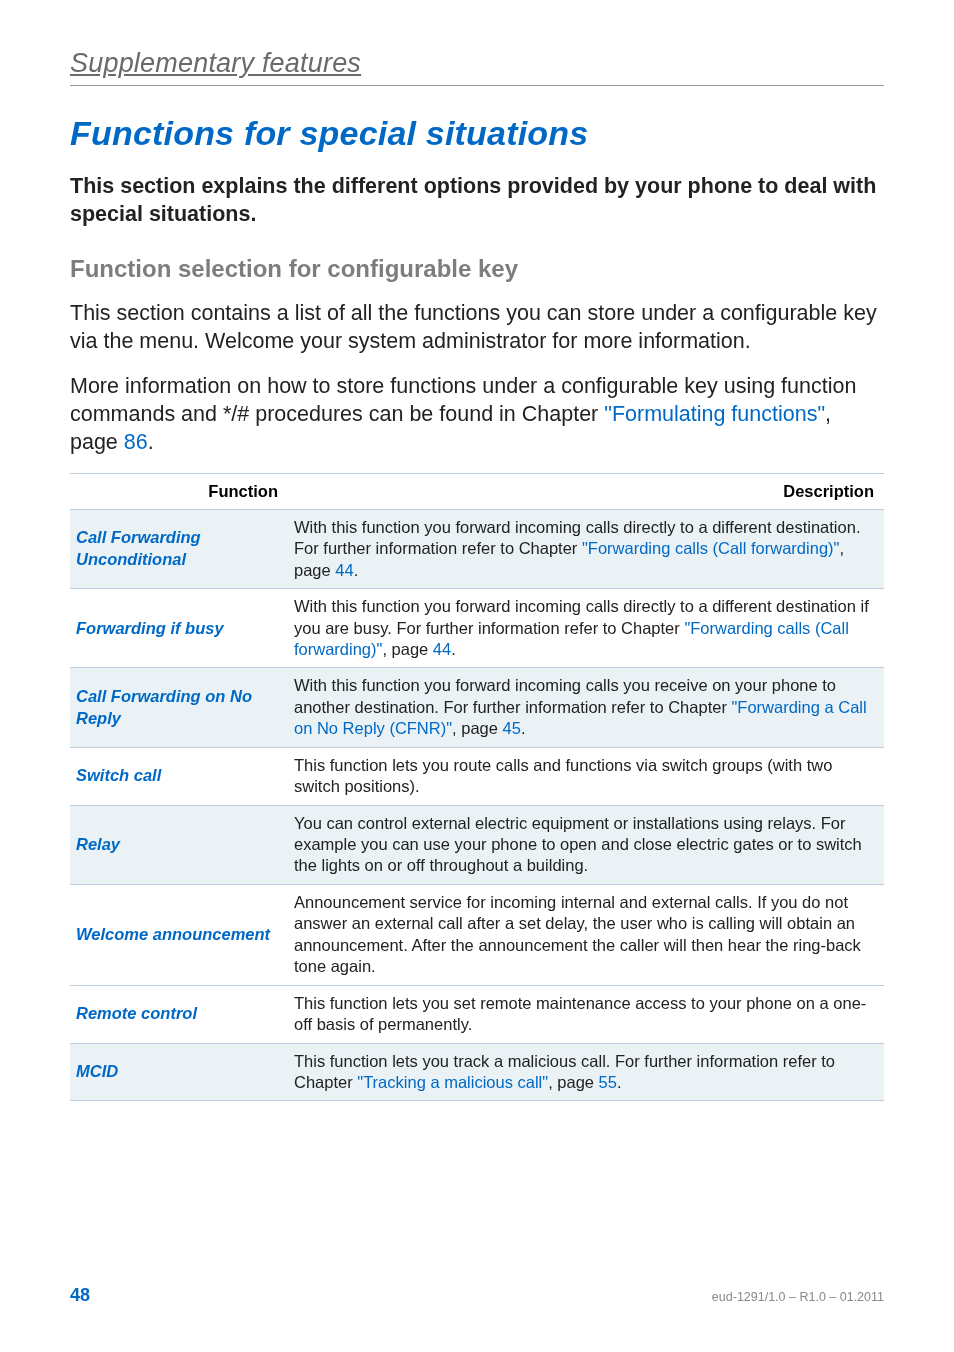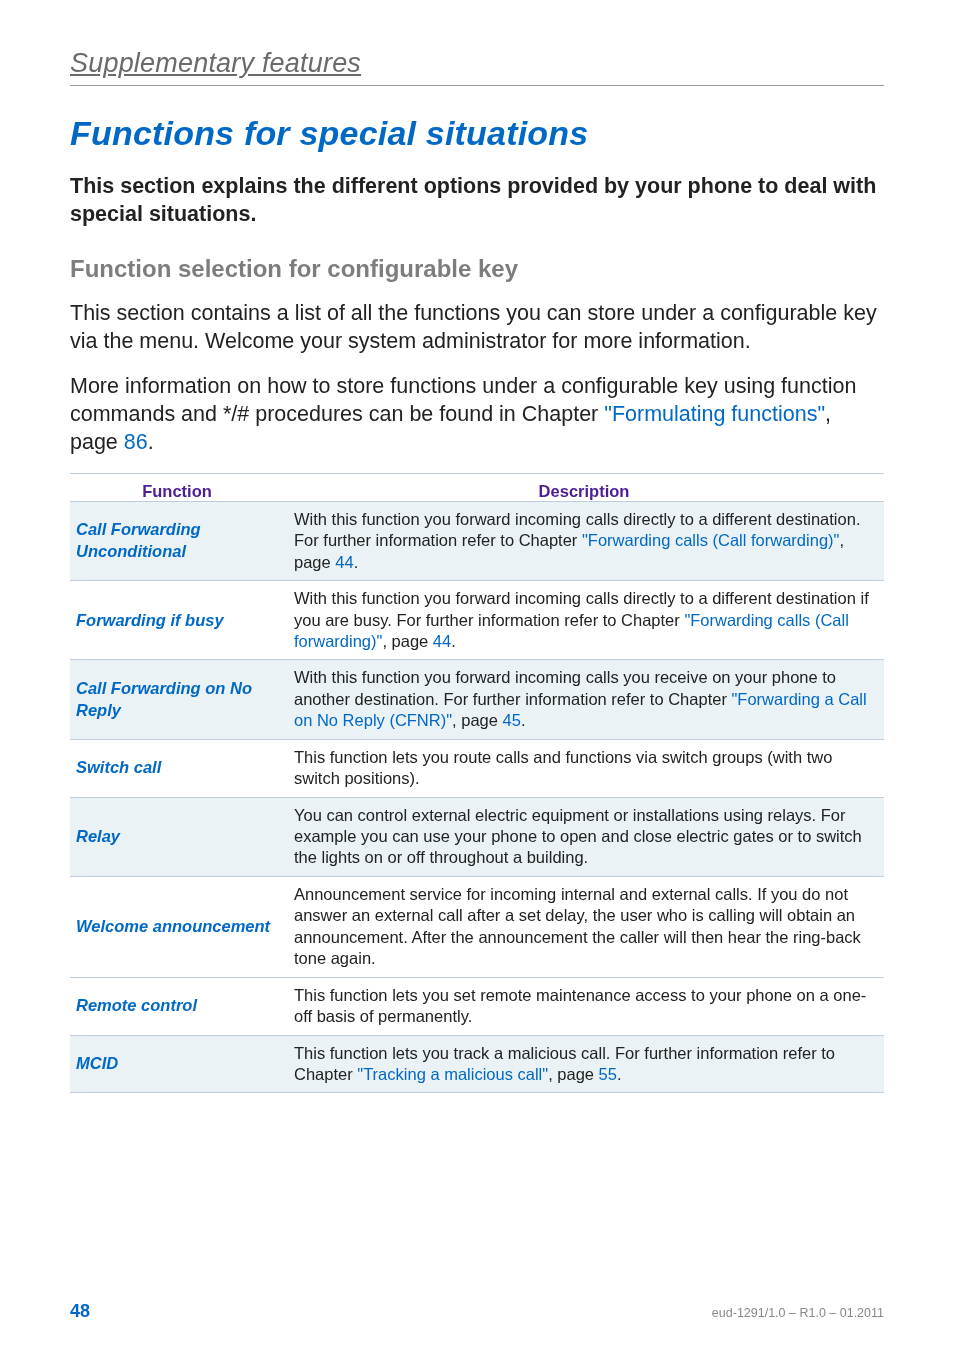--- a/index.html
+++ b/index.html
@@ -51,24 +51,24 @@
     margin-bottom: 16px;
   }
   span.link { color: #0069c6; }
   table.func {
     width: 100%;
     border-collapse: collapse;
     font-size: 16.5px;
     margin-top: 8px;
   }
   table.func th {
-    text-align: center;
-    color: #4c1d95;
+    text-align: right;
+    color: #000000;
     font-weight: 700;
-    padding: 8px 10px 0 6px;
+    padding: 8px 10px 8px 6px;
     border-top: 1px solid #bfcddc;
     border-bottom: 1px solid #bfcddc;
     font-size: 16.5px;
   }
   table.func td {
     vertical-align: middle;
     padding: 7px 10px 7px 6px;
     border-top: 1px solid #bfcddc;
     border-bottom: 1px solid #bfcddc;
     line-height: 1.3;
@@ -77,21 +77,21 @@
     width: 218px;
     color: #0069c6;
     font-style: italic;
     font-weight: 700;
     vertical-align: middle;
   }
   table.func tr.shade td { background: #eaf2f6; }
   .desc-link { color: #0069c6; }
   .footer {
     position: absolute;
-    bottom: 30px;
+    bottom: 46px;
     left: 70px;
     right: 70px;
     display: flex;
     justify-content: space-between;
     align-items: baseline;
   }
   .footer .pn { color: #0069c6; font-weight: 700; font-size: 18px; }
   .footer .doc { color: #888; font-size: 12.5px; text-align: center; }
 </style>
 </head>

